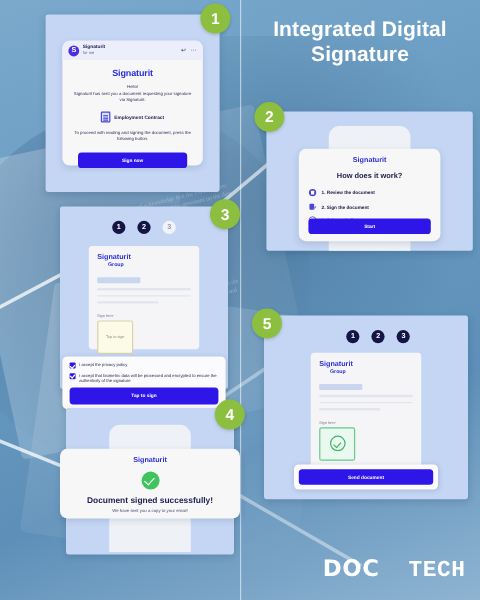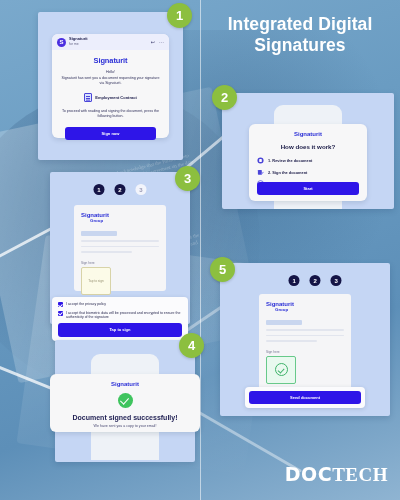--- a/index.html
+++ b/index.html
@@ -42,21 +42,21 @@
 
   
   .heading{position:absolute;left:206px;top:14px;width:188px;text-align:center;
     color:#ffffff;font-weight:bold;font-size:17.5px;line-height:21px;letter-spacing:.1px;}
 
   
   .logo{position:absolute;right:12px;bottom:14px;color:#ffffff;font-size:19px;
     font-weight:bold;letter-spacing:.5px;display:flex;align-items:baseline;}
   .logo .lg-a{font-family:"DejaVu Sans",sans-serif;text-align:center;}
   .logo .lg-b{font-family:"DejaVu Sans",sans-serif;}
-  .logo .lg-t{font-family:Liberation Serif, serif;}
+  .logo .lg-t{font-family:Liberation Mono, monospace;margin-left:24px;}
 
   
   .panel{position:absolute;background:#c5d6f4;border-radius:2px;box-shadow:0 2px 6px rgba(20,50,90,.18);}
   .p1{left:38px;top:12px;width:145px;height:148px;}
   .p2{left:222px;top:93px;width:172px;height:116px;}
   .p3{left:50px;top:172px;width:140px;height:152px;}
   .p4{left:55px;top:340px;width:140px;height:122px;}
   .p5{left:220px;top:263px;width:170px;height:153px;}
 
   
@@ -166,21 +166,21 @@
     <div class="bg-text t3">Signature</div>
     <div class="bg-line l1"></div>
     <div class="bg-line l2"></div>
     <div class="bg-line l3"></div>
     <div class="bg-line l4"></div>
     <div class="bg-line l5"></div>
   </div>
 
   <div class="divider"></div>
 
-  <div class="heading">Integrated Digital Signatures</div>
+  <div class="heading">Integrated Digital Signature</div>
 
   <div class="panel p1">
     <div class="badge" style="right:-9px;top:-9px;">1</div>
 
     <div class="card mailcard">
       <div class="mailhead">
         <div class="avatar">S</div>
         <div class="mh-txt">
           <div class="mh-n">Signaturit</div>
           <div class="mh-s">for me</div>

